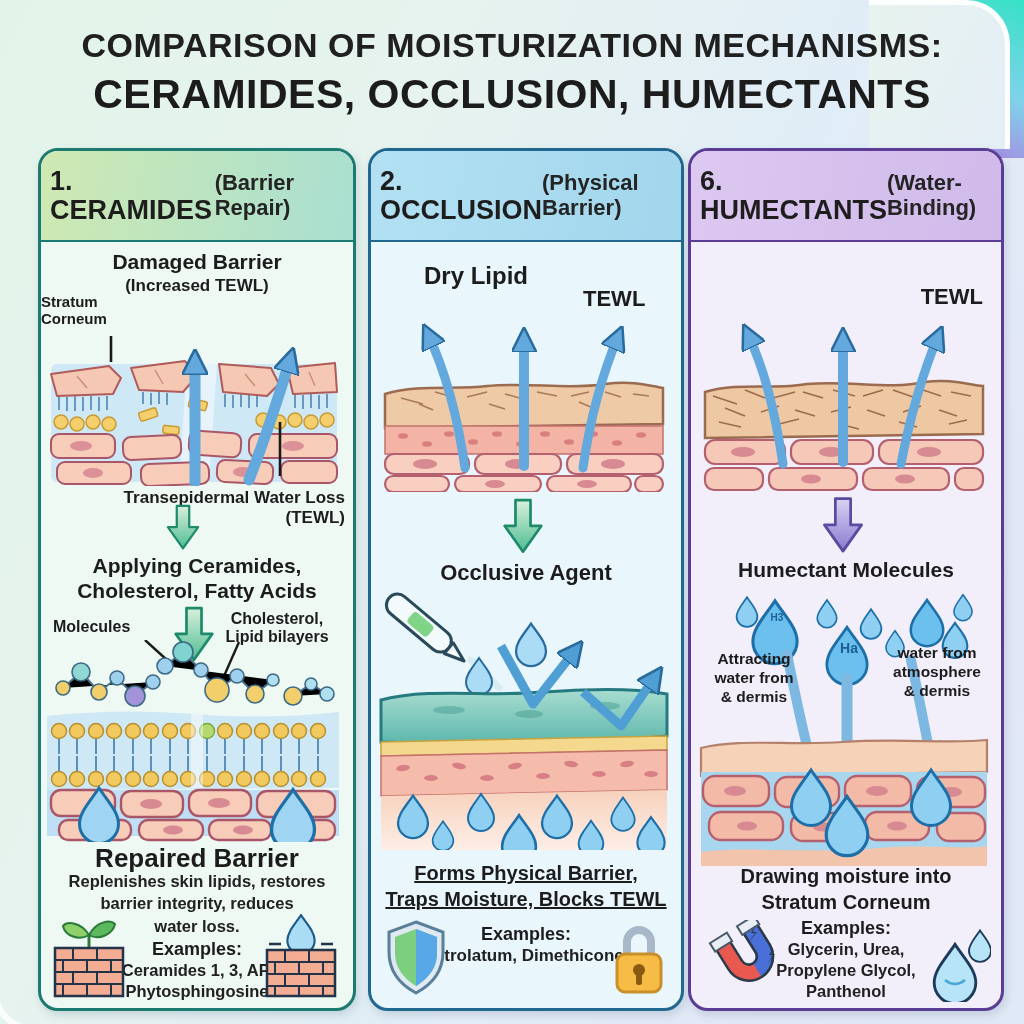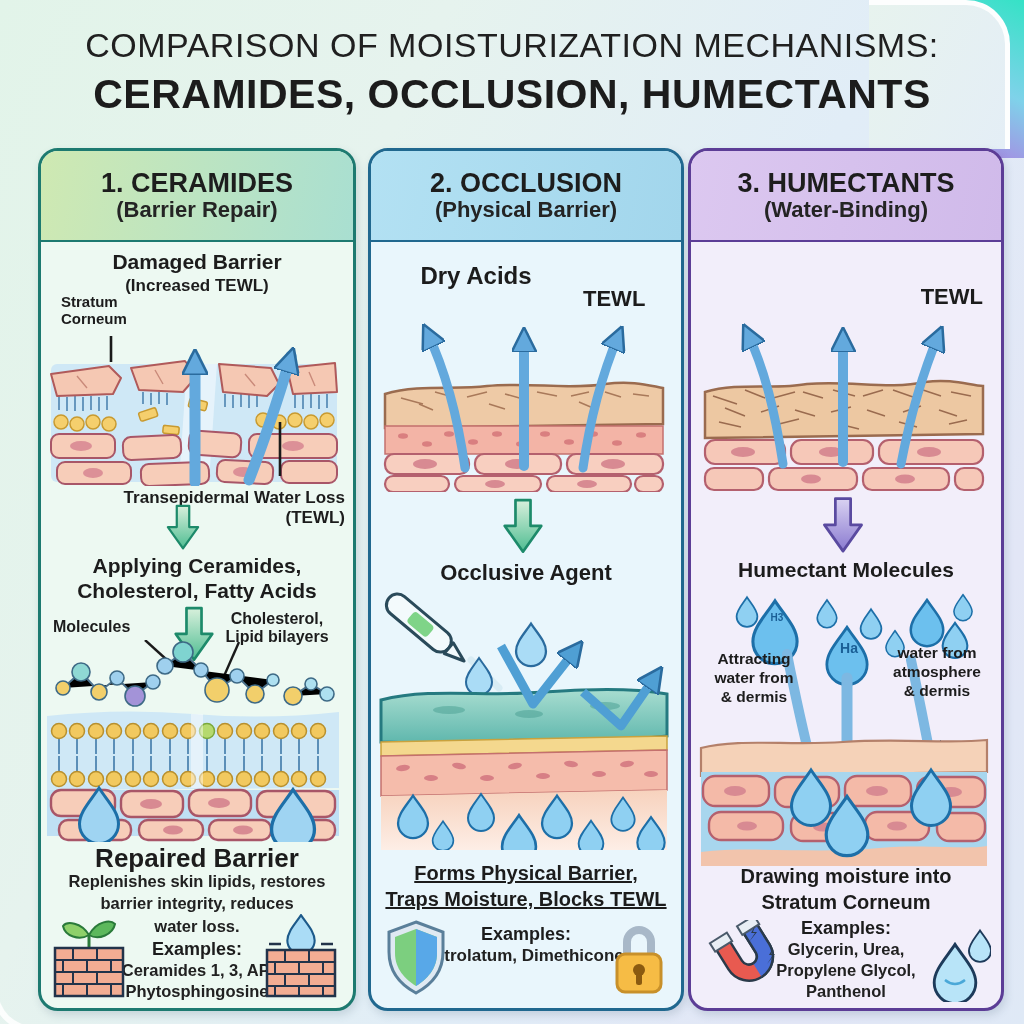--- a/index.html
+++ b/index.html
@@ -15,27 +15,27 @@
   
   .corner-tr{position:absolute;top:0;right:0;width:150px;height:158px;z-index:0;
     background:linear-gradient(205deg,#35e2c6 0%,#7fd2ea 45%,#a986e2 80%,#9a6fd8 100%);}
   .corner-tr-mask{position:absolute;top:0;right:14px;width:136px;height:144px;z-index:1;
     background:linear-gradient(115deg,#e7f3ee,#e4eef6);
     border-top-right-radius:44px;border-top:5px solid #fdfefe;border-right:5px solid #fdfefe;}
   .corner-bl{position:absolute;left:-8px;bottom:-8px;width:240px;height:92px;z-index:0;
     border-bottom-left-radius:42px;border-left:6px solid rgba(255,255,255,.85);border-bottom:6px solid rgba(255,255,255,.85);}
   
   .title-wrap{position:absolute;top:26px;left:0;right:0;text-align:center;z-index:2;}
-  .title-1{font-size:34px;font-weight:400;letter-spacing:.5px;color:#202020;}
+  .title-1{font-size:34px;font-weight:700;letter-spacing:.5px;color:#202020;}
   .title-2{font-size:41px;font-weight:800;letter-spacing:.5px;color:#1c1c1c;margin-top:6px;}
   
   .panel{position:absolute;top:148px;height:857px;z-index:2;border-radius:20px;
     border:3px solid var(--bc);background:var(--bb);box-shadow:2px 4px 8px rgba(60,90,110,.18);}
   .p-head{height:89px;border-bottom:2.5px solid var(--bc);border-radius:17px 17px 0 0;
-    background:var(--hb);display:flex;flex-direction:column;align-items:center;justify-content:center;}
+    background:var(--hb);display:flex;flex-direction:row;align-items:center;justify-content:center;padding-left:9px;}
   .p-title{font-size:27px;font-weight:800;color:#1d1d1d;line-height:1.05;}
   .p-sub{font-size:22px;font-weight:700;color:#242424;line-height:1.1;}
   .p-body{position:relative;height:762px;}
   .lbl{font-weight:800;color:#1c1c1c;}
 </style>
 </head>
 <body>
 
 <svg width="0" height="0" style="position:absolute">
   <defs>
@@ -53,21 +53,21 @@
 </div>
 
 <section class="panel" style="left:38px;width:312px;--bc:#1d7a70;--hb:linear-gradient(100deg,#cfe9b2,#a9dfd1);--bb:#edf9f2;">
   <header class="p-head">
     <div class="p-title">1. CERAMIDES</div>
     <div class="p-sub">(Barrier Repair)</div>
   </header>
   <div class="p-body">
     <div class="abs ctr lbl" style="top:8px;font-size:21px;">Damaged Barrier</div>
     <div class="abs ctr lbl" style="top:34px;font-size:17px;">(Increased TEWL)</div>
-    <div class="abs pre lbl" style="left:20px;top:52px;font-size:15px;line-height:1.12;">Stratum
+    <div class="abs pre lbl" style="left:0;top:52px;font-size:15px;line-height:1.12;">Stratum
 Corneum</div>
 
     <svg class="abs" style="left:6px;top:92px;" width="294" height="152" viewBox="0 0 294 152">
       <defs>
         <marker id="ahA" viewBox="0 0 10 10" refX="6.5" refY="5" markerUnits="userSpaceOnUse" markerWidth="26" markerHeight="26" orient="auto">
           <path d="M0,0 L10,5 L0,10 Z" fill="#63a9dd" stroke="#2a6b9e" stroke-width="1"></path>
         </marker>
       </defs>
       <rect x="4" y="30" width="286" height="118" rx="6" fill="#cfe8f6"></rect>
       <polygon points="140,30 170,30 162,148 132,148" fill="#e6f3fb"></polygon>
@@ -278,21 +278,21 @@
     </svg>
   </div>
 </section>
 
 <section class="panel" style="left:368px;width:310px;--bc:#20688f;--hb:linear-gradient(100deg,#b3e1f3,#a2d6ec);--bb:#e9f6fc;">
   <header class="p-head">
     <div class="p-title">2. OCCLUSION</div>
     <div class="p-sub">(Physical Barrier)</div>
   </header>
   <div class="p-body">
-    <div class="abs lbl" style="left:0;width:210px;top:20px;font-size:24px;text-align:center;">Dry Acids</div>
+    <div class="abs lbl" style="left:0;width:210px;top:20px;font-size:24px;text-align:center;">Dry Lipid</div>
     <div class="abs lbl" style="left:212px;top:44px;font-size:22px;">TEWL</div>
 
     <svg class="abs" style="left:8px;top:58px;" width="290" height="192" viewBox="0 0 290 192">
       <defs>
         <marker id="ahB" viewBox="0 0 10 10" refX="6.5" refY="5" markerUnits="userSpaceOnUse" markerWidth="25" markerHeight="25" orient="auto">
           <path d="M0,0 L10,5 L0,10 Z" fill="#63a9dd" stroke="#2a6b9e" stroke-width="1"></path>
         </marker>
       </defs>
       <path d="M6,94 C40,84 76,90 108,86 C150,82 190,90 226,84 C254,80 272,86 284,88 L284,124 L6,128 Z" fill="#eecaa6" stroke="#9a6b4f" stroke-width="2.5"></path>
       <g stroke="#a9795a" stroke-width="1.5" fill="none">
@@ -426,21 +426,21 @@
       <path d="M18,36 V22 A12,12 0 0 1 42,22 V36" stroke="#a8b8c8" stroke-width="8" fill="none"></path>
       <rect x="8" y="34" width="44" height="38" rx="8" fill="#f6bc45" stroke="#c8902a" stroke-width="3"></rect>
       <circle cx="30" cy="50" r="6" fill="#8a5a10"></circle>
       <rect x="27" y="53" width="6" height="12" rx="2.5" fill="#8a5a10"></rect>
     </svg>
   </div>
 </section>
 
 <section class="panel" style="left:688px;width:310px;--bc:#5c3d96;--hb:linear-gradient(100deg,#dcc8f0,#d0baea);--bb:#f2eefa;">
   <header class="p-head">
-    <div class="p-title">3. HUMECTANTS</div>
+    <div class="p-title">6. HUMECTANTS</div>
     <div class="p-sub">(Water-Binding)</div>
   </header>
   <div class="p-body">
     <div class="abs lbl" style="right:18px;top:42px;font-size:22px;">TEWL</div>
 
     <svg class="abs" style="left:8px;top:58px;" width="290" height="192" viewBox="0 0 290 192">
       <defs>
         <marker id="ahD" viewBox="0 0 10 10" refX="6.5" refY="5" markerUnits="userSpaceOnUse" markerWidth="25" markerHeight="25" orient="auto">
           <path d="M0,0 L10,5 L0,10 Z" fill="#63a9dd" stroke="#2a6b9e" stroke-width="1"></path>
         </marker>

